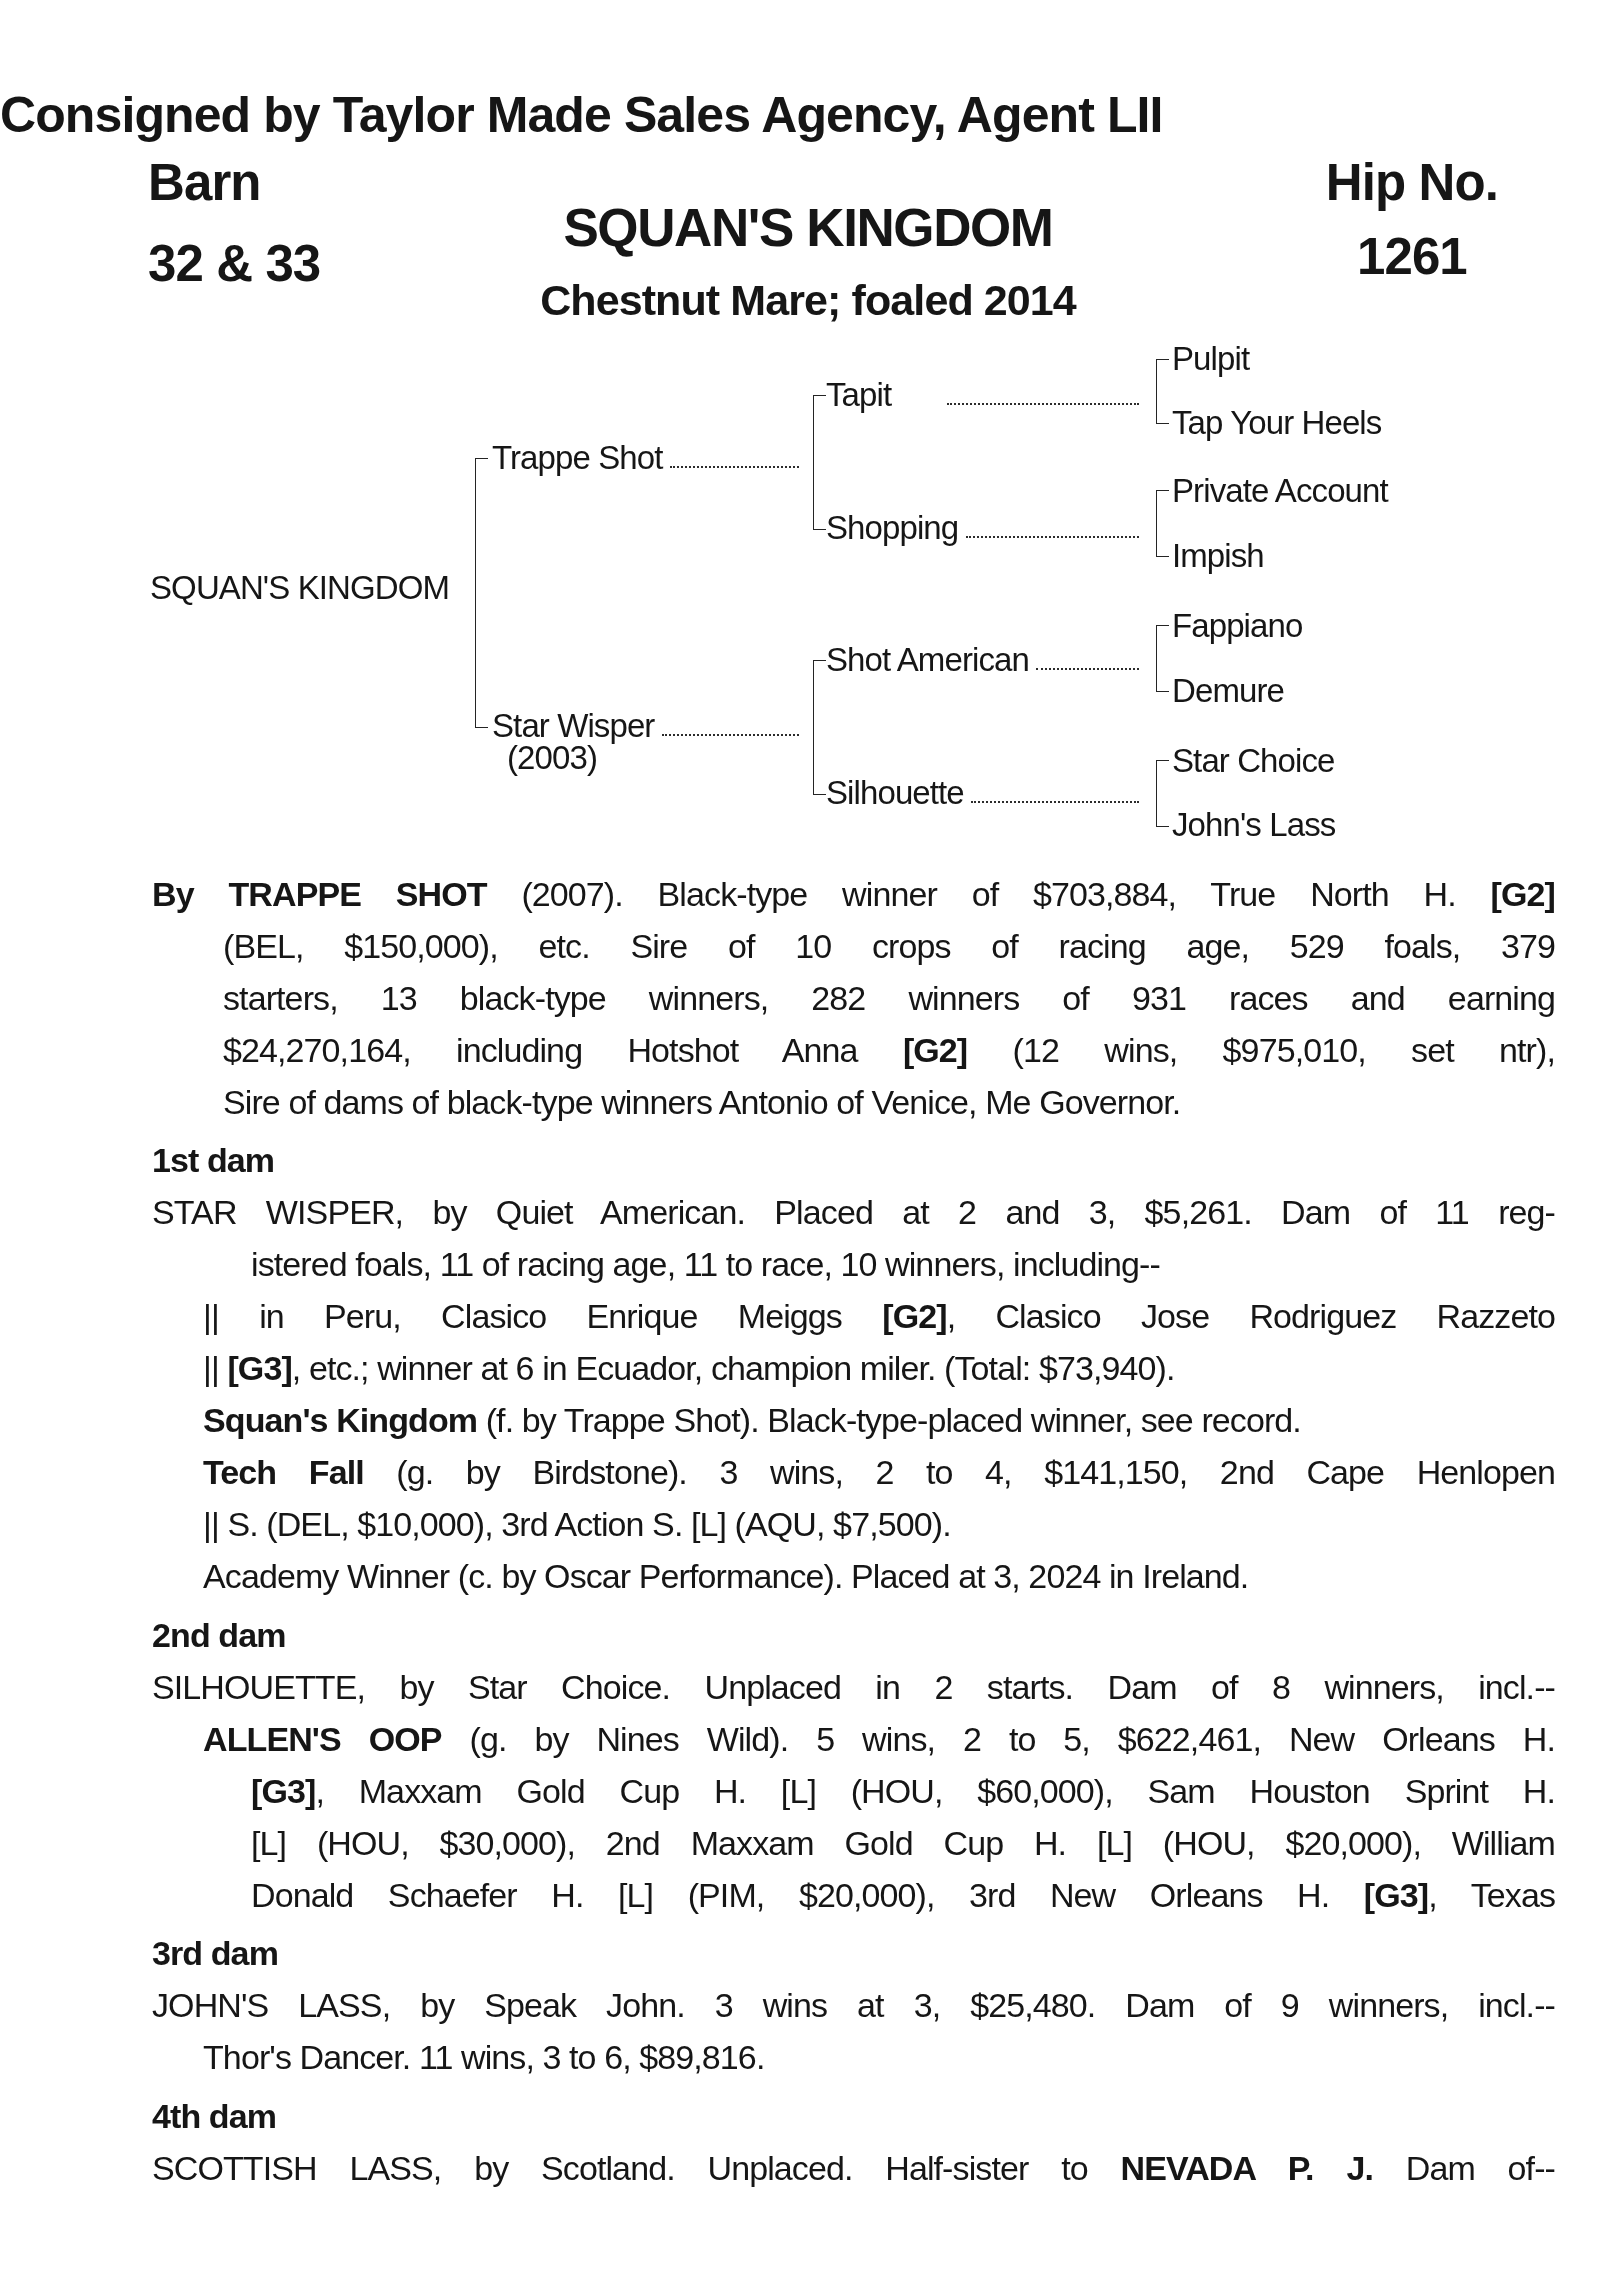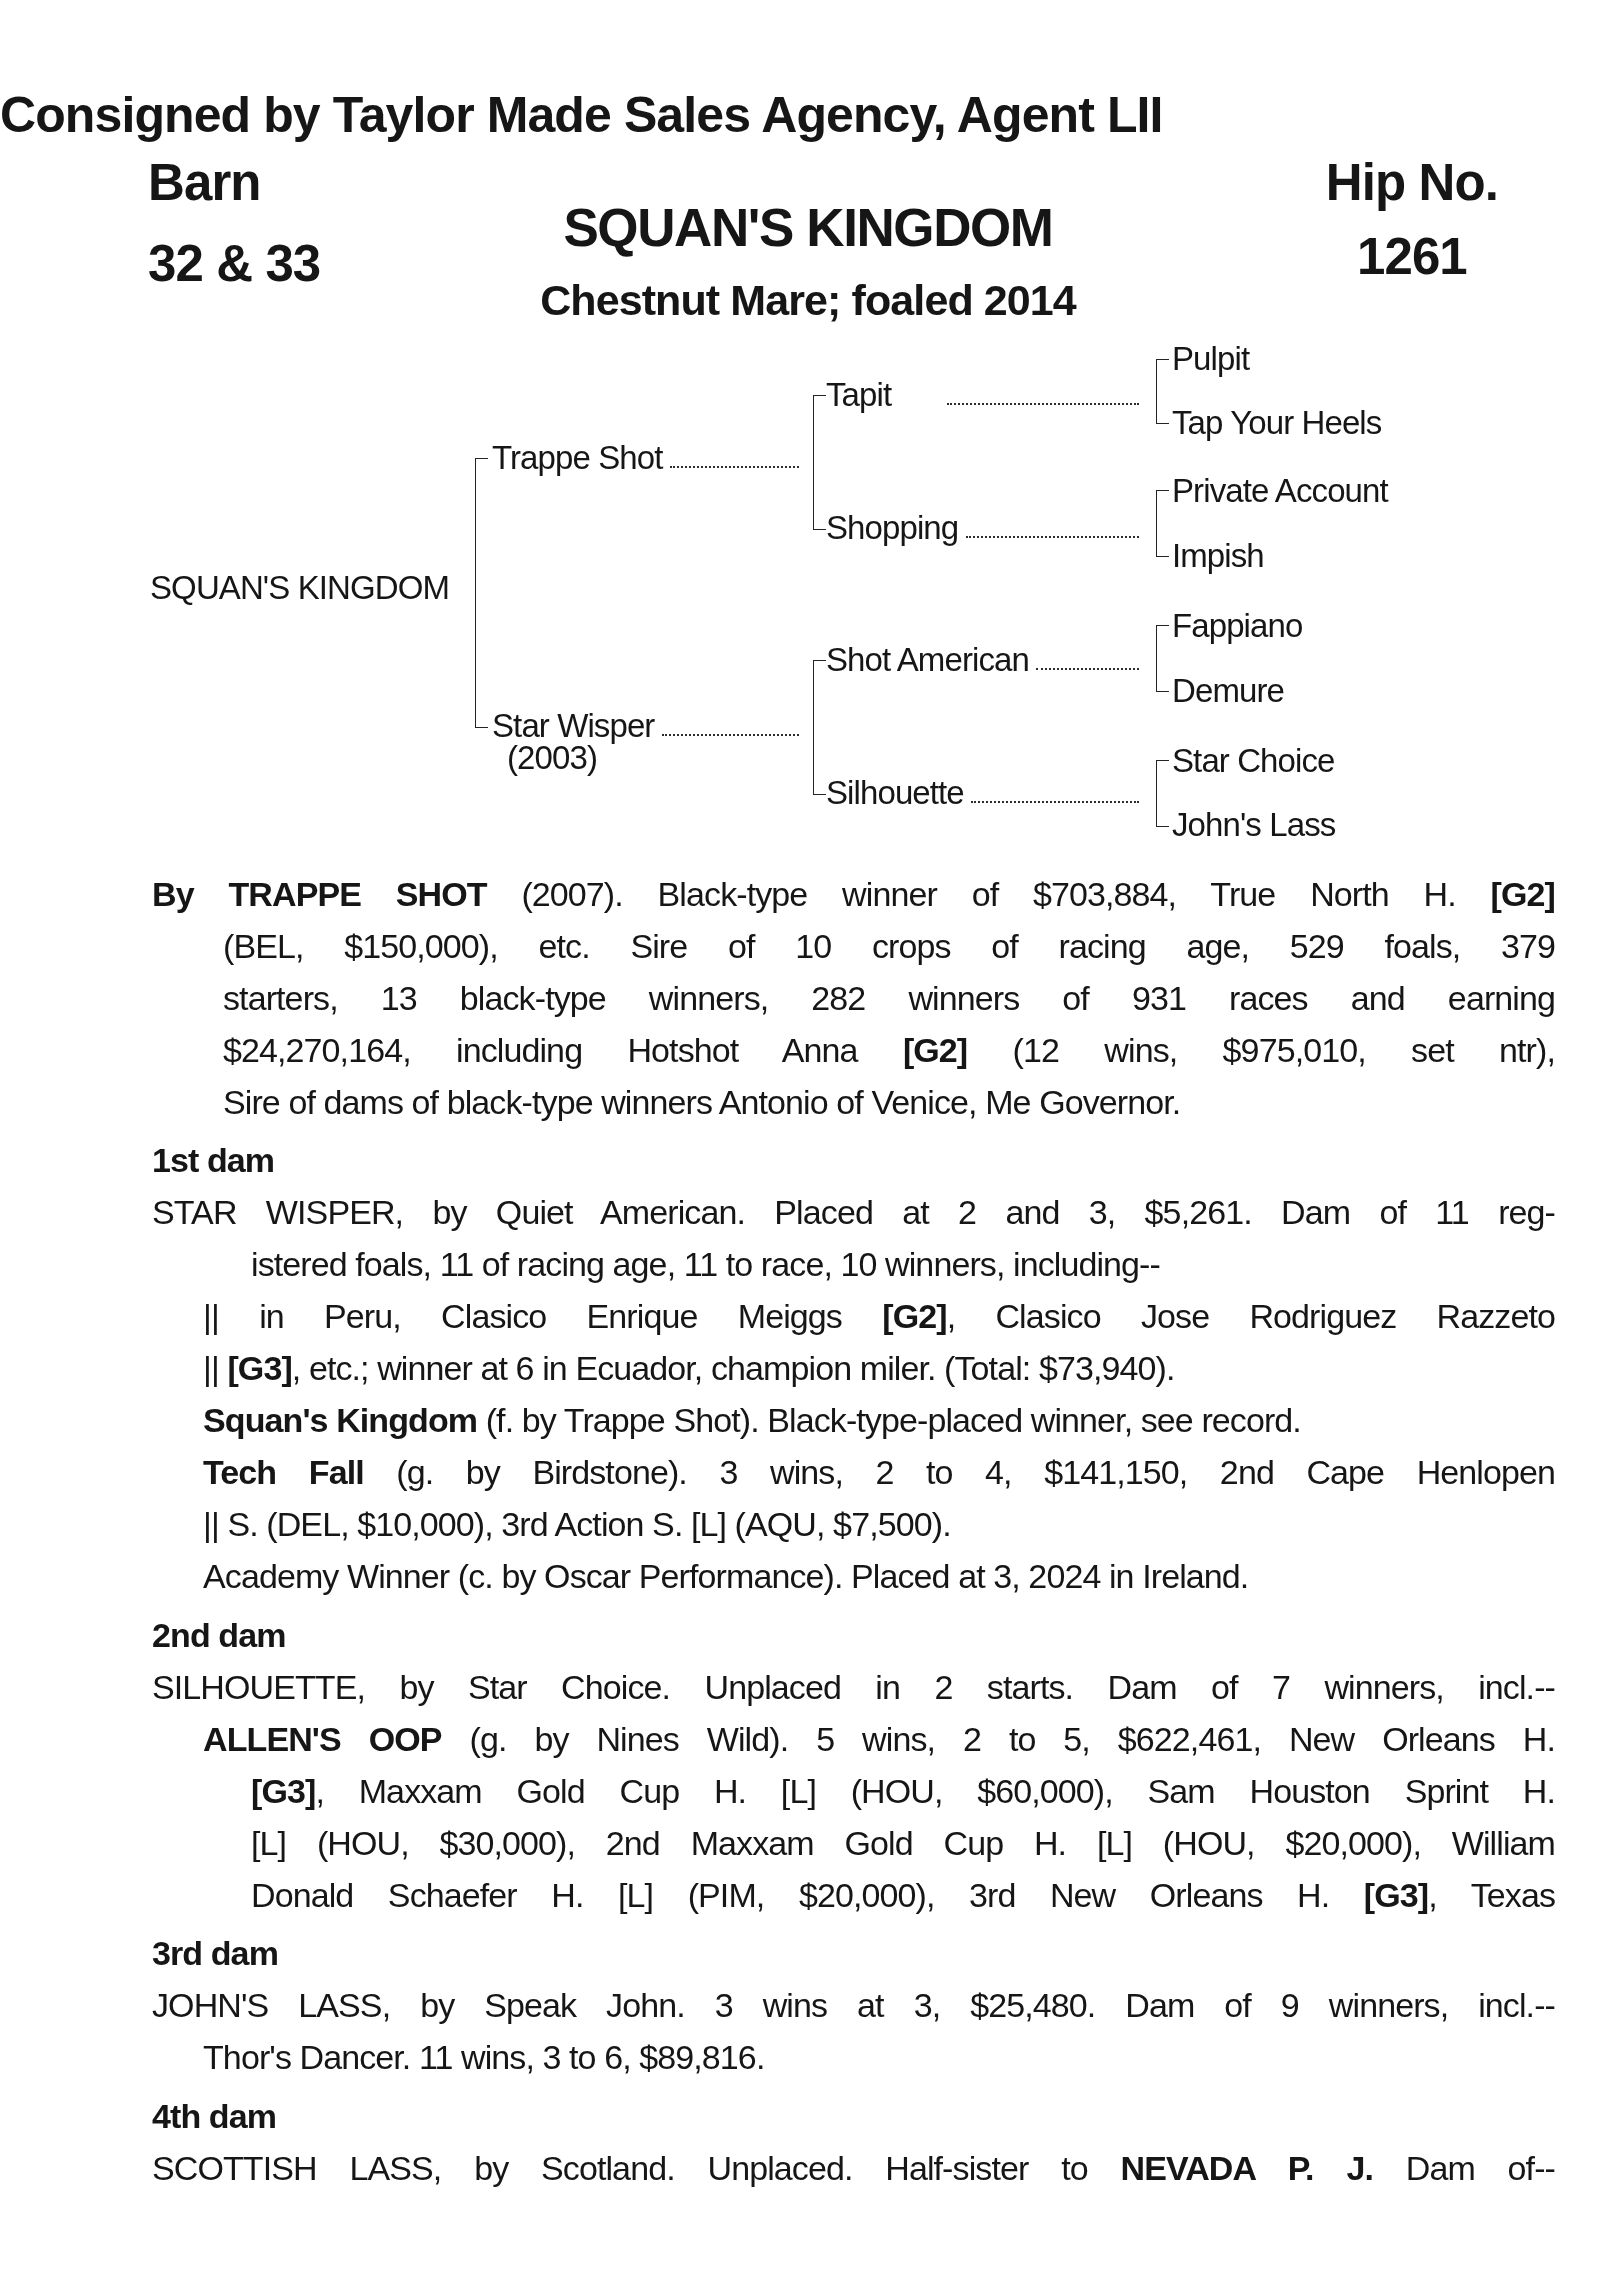--- a/index.html
+++ b/index.html
@@ -141,21 +141,21 @@
       <div class="line ind-a mt1"><span class="b">1st dam</span></div>
       <div class="line ind-a j"><span>STAR WISPER, by Quiet American. Placed at 2 and 3, $5,261. Dam of 11 reg-</span></div>
       <div class="line ind-c"><span>istered foals, 11 of racing age, 11 to race, 10 winners, including--</span></div>
       <div class="line ind-n j"><span>|| in Peru, Clasico Enrique Meiggs </span><span class="b">[G2]</span><span>, Clasico Jose Rodriguez Razzeto</span></div>
       <div class="line ind-n"><span>|| </span><span class="b">[G3]</span><span>, etc.; winner at 6 in Ecuador, champion miler. (Total: $73,940).</span></div>
       <div class="line ind-n"><span class="b">Squan's Kingdom</span><span> (f. by Trappe Shot). Black-type-placed winner, see record.</span></div>
       <div class="line ind-n j"><span class="b">Tech Fall</span><span> (g. by Birdstone). 3 wins, 2 to 4, $141,150, 2nd Cape Henlopen</span></div>
       <div class="line ind-n"><span>|| S. (DEL, $10,000), 3rd Action S. [L] (AQU, $7,500).</span></div>
       <div class="line ind-n"><span>Academy Winner (c. by Oscar Performance). Placed at 3, 2024 in Ireland.</span></div>
       <div class="line ind-a mt1"><span class="b">2nd dam</span></div>
-      <div class="line ind-a j"><span>SILHOUETTE, by Star Choice. Unplaced in 2 starts. Dam of 7 winners, incl.--</span></div>
+      <div class="line ind-a j"><span>SILHOUETTE, by Star Choice. Unplaced in 2 starts. Dam of 8 winners, incl.--</span></div>
       <div class="line ind-n j"><span class="b">ALLEN'S OOP</span><span> (g. by Nines Wild). 5 wins, 2 to 5, $622,461, New Orleans H.</span></div>
       <div class="line ind-c j"><span class="b">[G3]</span><span>, Maxxam Gold Cup H. [L] (HOU, $60,000), Sam Houston Sprint H.</span></div>
       <div class="line ind-c j"><span>[L] (HOU, $30,000), 2nd Maxxam Gold Cup H. [L] (HOU, $20,000), William</span></div>
       <div class="line ind-c j"><span>Donald Schaefer H. [L] (PIM, $20,000), 3rd New Orleans H. </span><span class="b">[G3]</span><span>, Texas</span></div>
       <div class="line ind-a mt1"><span class="b">3rd dam</span></div>
       <div class="line ind-a j"><span>JOHN'S LASS, by Speak John. 3 wins at 3, $25,480. Dam of 9 winners, incl.--</span></div>
       <div class="line ind-n"><span>Thor's Dancer. 11 wins, 3 to 6, $89,816.</span></div>
       <div class="line ind-a mt1"><span class="b">4th dam</span></div>
       <div class="line ind-a j"><span>SCOTTISH LASS, by Scotland. Unplaced. Half-sister to </span><span class="b">NEVADA P. J.</span><span> Dam of--</span></div>
     </div>

